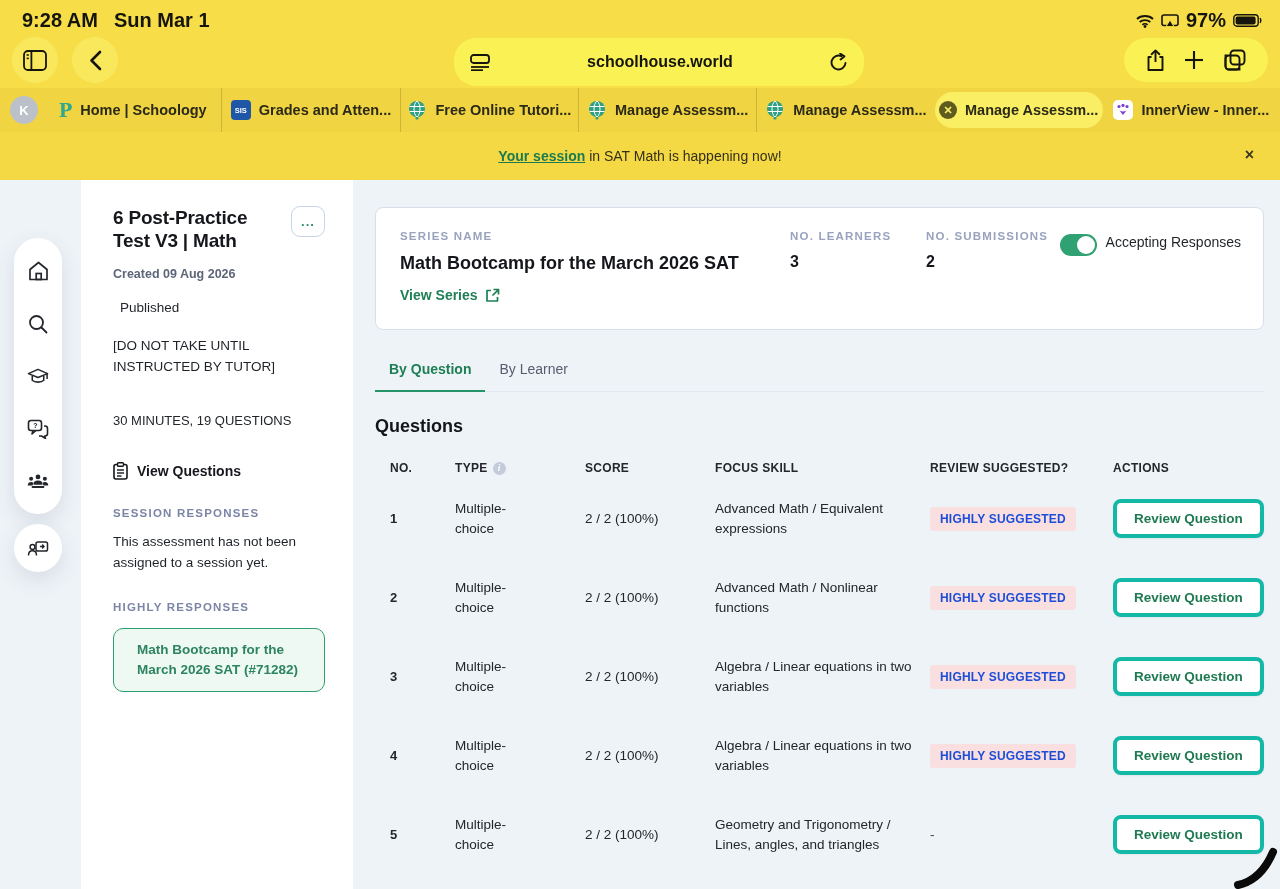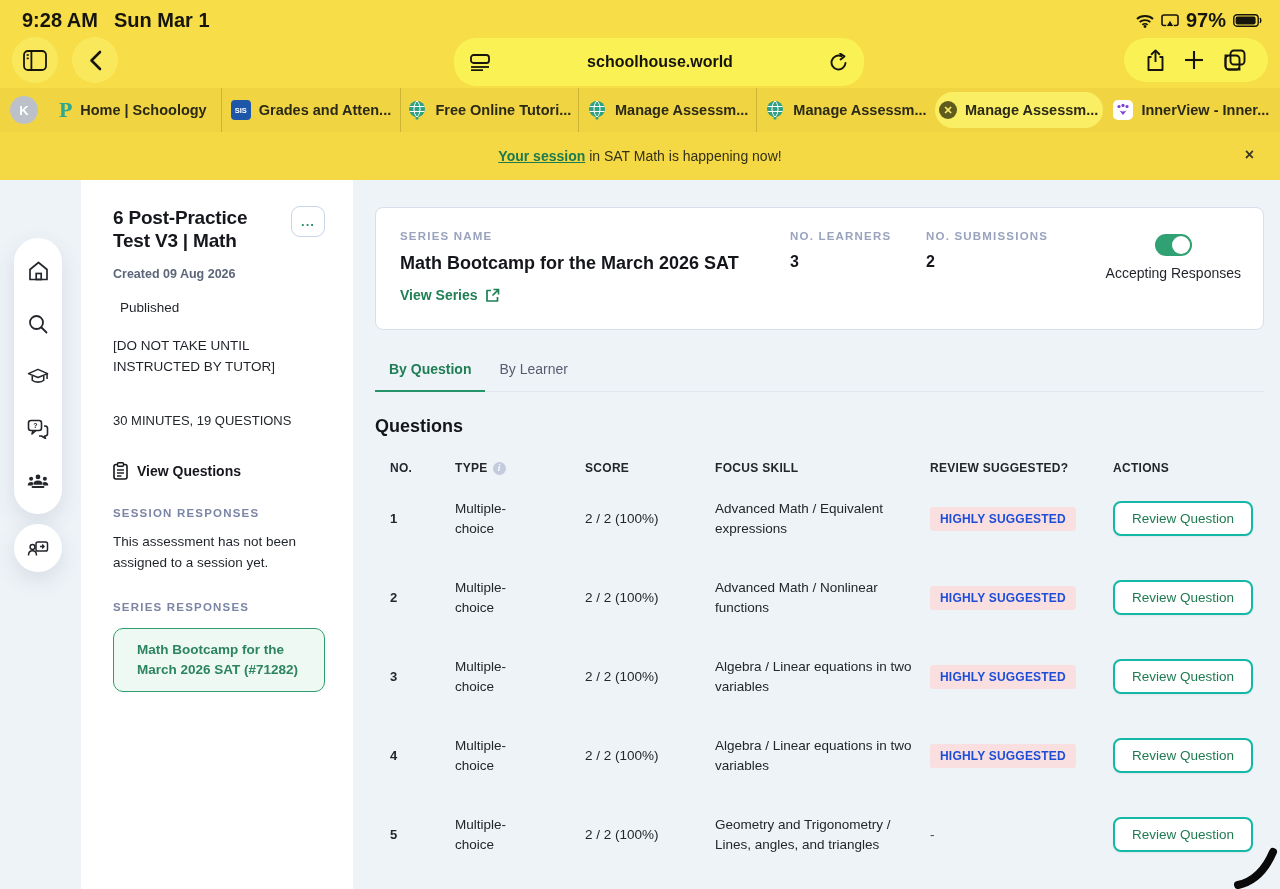--- a/index.html
+++ b/index.html
@@ -57,42 +57,42 @@
   .series-item { margin-top:15px; border:1.5px solid #2F9E6F; border-radius:10px; background:#EFF9F3; padding:11px 23px; font-size:13.5px; font-weight:bold; line-height:1.5; color:#2C8460; cursor:pointer; }
 
   .main { position:absolute; left:375px; top:0; width:889px; }
   .series-card { margin-top:27px; height:123px; background:#fff; border:1px solid #D9DFEA; border-radius:8px; position:relative; padding:22px 24px; }
   .lbl { font-size:11.5px; font-weight:bold; letter-spacing:1.2px; color:#99A3BE; }
   .series-name { margin-top:11px; font-size:18px; font-weight:bold; color:#14161B; }
   .view-series { margin-top:13px; display:flex; align-items:center; gap:7px; font-size:14px; font-weight:bold; color:#1F7F54; cursor:pointer; width:max-content; }
   .stat { position:absolute; top:22px; }
   .stat-learners { left:414px; } .stat-subs { left:550px; }
   .stat-val { margin-top:11px; font-size:16px; font-weight:bold; color:#14161B; }
-  .toggle-wrap { position:absolute; right:22px; top:26px; display:flex; align-items:center; gap:9px;flex-direction:column; }
+  .toggle-wrap { position:absolute; right:22px; top:26px; display:flex; gap:9px; }
   .toggle { width:37px; height:22px; border-radius:11px; background:#2FA172; position:relative; cursor:pointer; }
   .toggle .knob { position:absolute; right:2px; top:2px; width:18px; height:18px; border-radius:50%; background:#fff; }
   .toggle-label { font-size:14px; color:#1F2329; }
 
   .view-tabs { margin-top:21px; display:flex; border-bottom:1px solid #E2E7EF; }
   .vtab { padding:10px 14px 13px; font-size:14px; color:#555E70; cursor:pointer; }
   .vtab.active { color:#1E7E54; font-weight:bold; border-bottom:2px solid #259468; margin-bottom:-1px; }
   .q-heading { margin-top:24px; font-size:18px; font-weight:bold; color:#14161B; }
 
   .qtable { margin-top:8px; }
   .thead, .trow { display:grid; grid-template-columns:65px 130px 130px 215px 183px 1fr; padding-left:15px; align-items:center; }
   .thead { margin-top:24px; font-size:12px; font-weight:bold; letter-spacing:.3px; color:#23262B; }
   .th-type { display:flex; align-items:center; gap:5px; }
   .info-dot { width:13px; height:13px; border-radius:50%; background:#C3CBDD; color:#fff; font-size:9px; font-weight:bold; display:flex; align-items:center; justify-content:center; font-style:italic; cursor:pointer; }
   .trow { min-height:71px; margin-top:8px; font-size:13.5px; color:#23262B; }
   .c-no { font-weight:bold; font-size:13px; }
   .c-type { max-width:74px; line-height:1.45; }
   .c-skill { max-width:205px; line-height:1.45; }
   .badge { display:inline-block; padding:5px 10px; background:#FADFE1; color:#1d4ed8; font-size:12px; font-weight:bold; letter-spacing:.2px; border-radius:3px; white-space:nowrap; }
   .dash { color:#444; }
-  .review-btn { padding:8px 17px; background:#fff; border:2px solid #14b8a6; border-radius:8px; color:#1F7A52; font-weight:normal; font-size:13.5px; font-family:inherit; cursor:pointer; box-shadow:0 1px 2px rgba(30,40,60,.06); }
+  .review-btn { padding:8px 17px; background:#fff; border:4px solid #14b8a6; border-radius:8px; color:#1F7A52; font-weight:bold; font-size:13.5px; font-family:inherit; cursor:pointer; box-shadow:0 1px 2px rgba(30,40,60,.06); }
 
   .corner-arc { position:absolute; right:0; bottom:0; }
   svg.ic { display:block; }
 </style>
 </head>
 <body>
 
 <div class="chrome">
   <div class="status-bar">
     <div class="status-left">
@@ -309,21 +309,21 @@
           <rect x="1" y="2.5" width="13" height="14.5" rx="2" stroke="#15171C" stroke-width="1.6" fill="none"></rect>
           <rect x="4.5" y="0.8" width="6" height="3.4" rx="1" fill="#fff" stroke="#15171C" stroke-width="1.4"></rect>
           <line x1="4" y1="8" x2="11" y2="8" stroke="#15171C" stroke-width="1.4"></line>
           <line x1="4" y1="11" x2="11" y2="11" stroke="#15171C" stroke-width="1.4"></line>
           <line x1="4" y1="14" x2="8.5" y2="14" stroke="#15171C" stroke-width="1.4"></line>
         </svg>
       <span>View Questions</span>
     </div>
     <div class="sec-label">SESSION RESPONSES</div>
     <div class="empty-text">This assessment has not been assigned to a session yet.</div>
-    <div class="sec-label">SERIES RESPONSES</div>
+    <div class="sec-label">HIGHLY RESPONSES</div>
     <div class="series-item">Math Bootcamp for the March 2026 SAT (#71282)</div>
   </div>
 
   <div class="main">
     <div class="series-card">
       <div class="lbl">SERIES NAME</div>
       <div class="series-name">Math Bootcamp for the March 2026 SAT</div>
       <div class="view-series">
         <span>View Series</span>
         <svg class="ic" width="15" height="15" viewBox="0 0 15 15">

